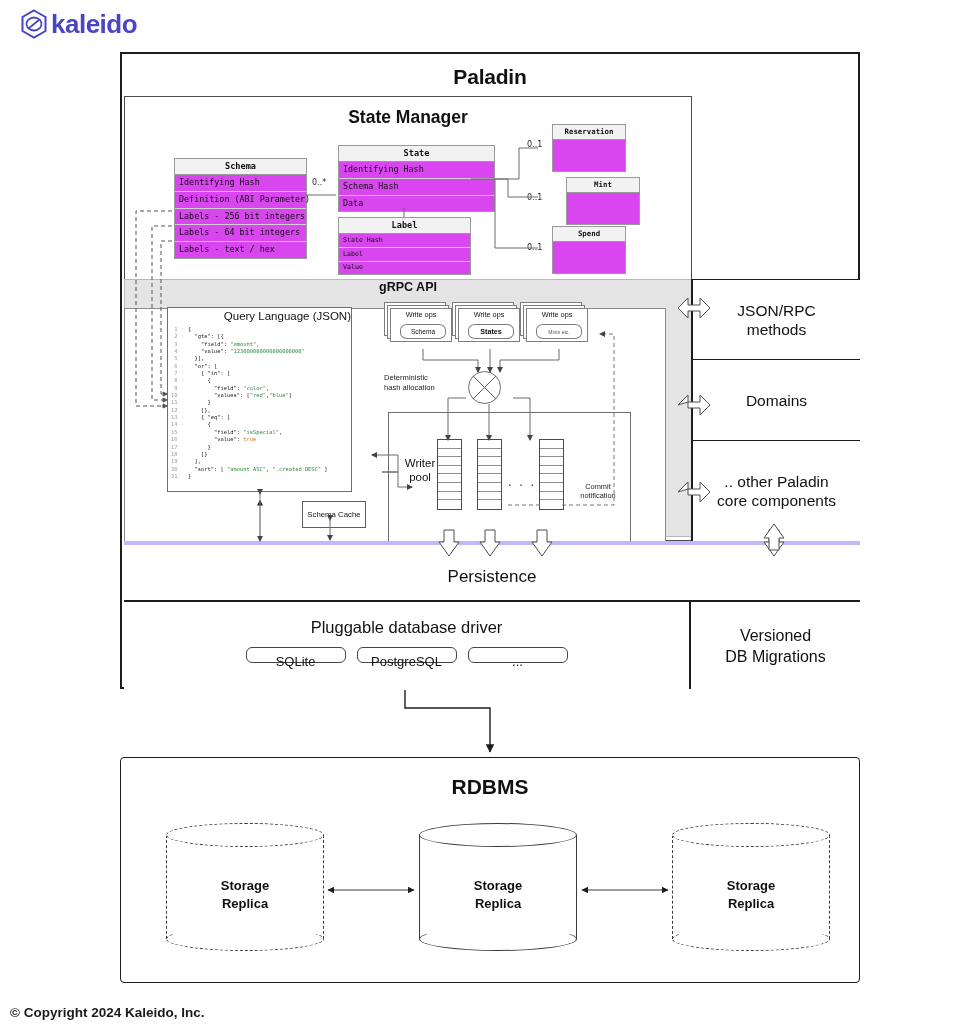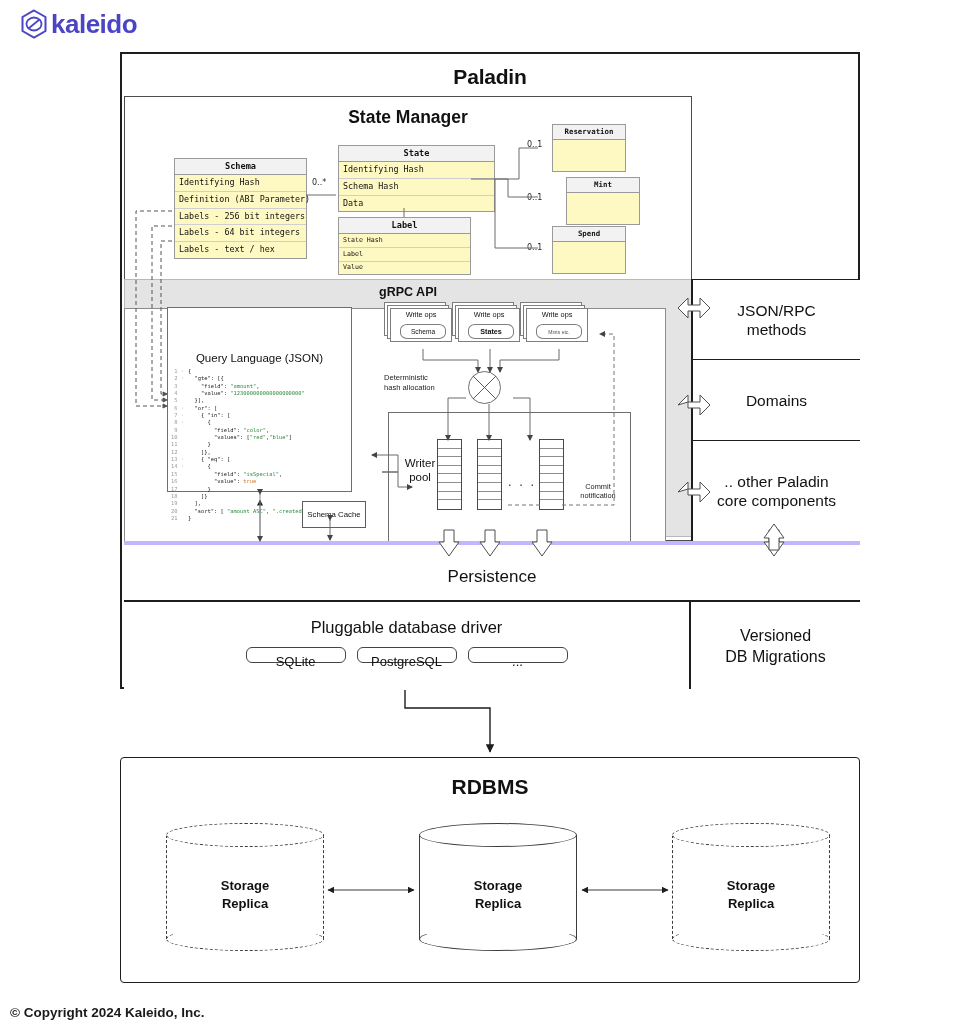--- a/index.html
+++ b/index.html
@@ -50,21 +50,21 @@
   }
   #sm-title {
     text-align: center; font-size: 17.5px; font-weight: bold;
     padding-top: 10px;
   }
 
   
   .uml {
     position: absolute;
     border: 1px solid #9a9a9a;
-    background: #fef9c3;
+    background: #d946ef;
     font-family: "DejaVu Sans Mono", monospace;
   }
   .uml .hdr {
     text-align: center; font-weight: bold; font-size: 8.6px;
     background: #f2f2f2; border-bottom: 1px solid #9a9a9a;
     padding: 3px 0 3px 0; line-height: 1.1;
   }
   .uml .row {
     font-size: 8.4px; padding: 3px 4px 3px 4px;
     border-bottom: 1px solid #cfcfcf; line-height: 1.15;
@@ -89,40 +89,38 @@
   }
 
   
   #grpc-band {
     position: absolute; left: 2px; top: 225px;
     width: 568px; height: 258px;
     background: #e4e4e4; border: 1px solid #b9b9b9;
   }
   #grpc-title {
     text-align: center; font-size: 12.5px; font-weight: bold;
-    padding-top: 5px;
   }
 
   
   #work-area {
     position: absolute; left: 2px; top: 254px;
     width: 542px; height: 235px;
     background: #ffffff; border: 1px solid #8c8c8c;
   }
 
   
   #qlang {
     position: absolute; left: 45px; top: 253px;
     width: 185px; height: 185px;
     background: #fff; border: 1px solid #6e6e6e;
   }
   #qlang-title {
-    text-align: center; font-size: 11.5px; padding-top: 2px;
+    text-align: right; font-size: 11.5px; padding-top: 2px;
     font-family: "Liberation Sans", sans-serif;
-    margin-top: 42px;
   }
   #code {
     margin: 4px 3px 0 3px;
     font-family: "DejaVu Sans Mono", monospace;
     font-size: 5.4px; line-height: 7.35px;
     white-space: pre;
   }
   #code .ln { display:inline-block; width: 13px; text-align:right;
               color:#9a9a9a; margin-right: 4px; }
   #code .k { color:#1a1a1a; }

